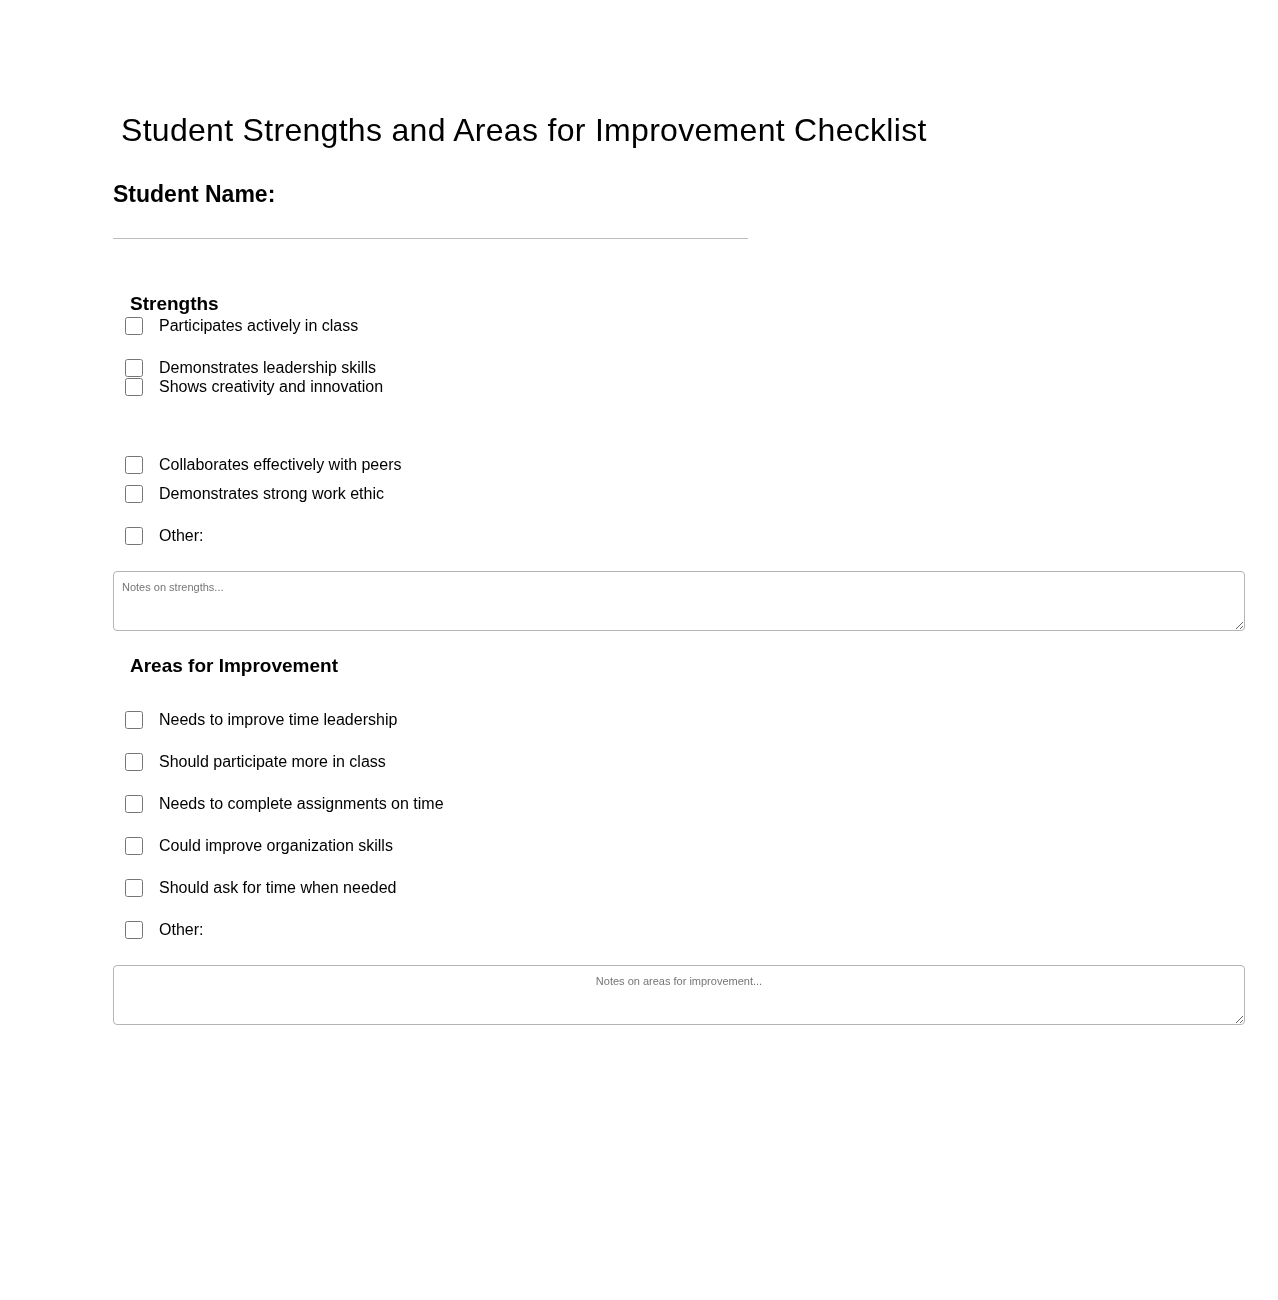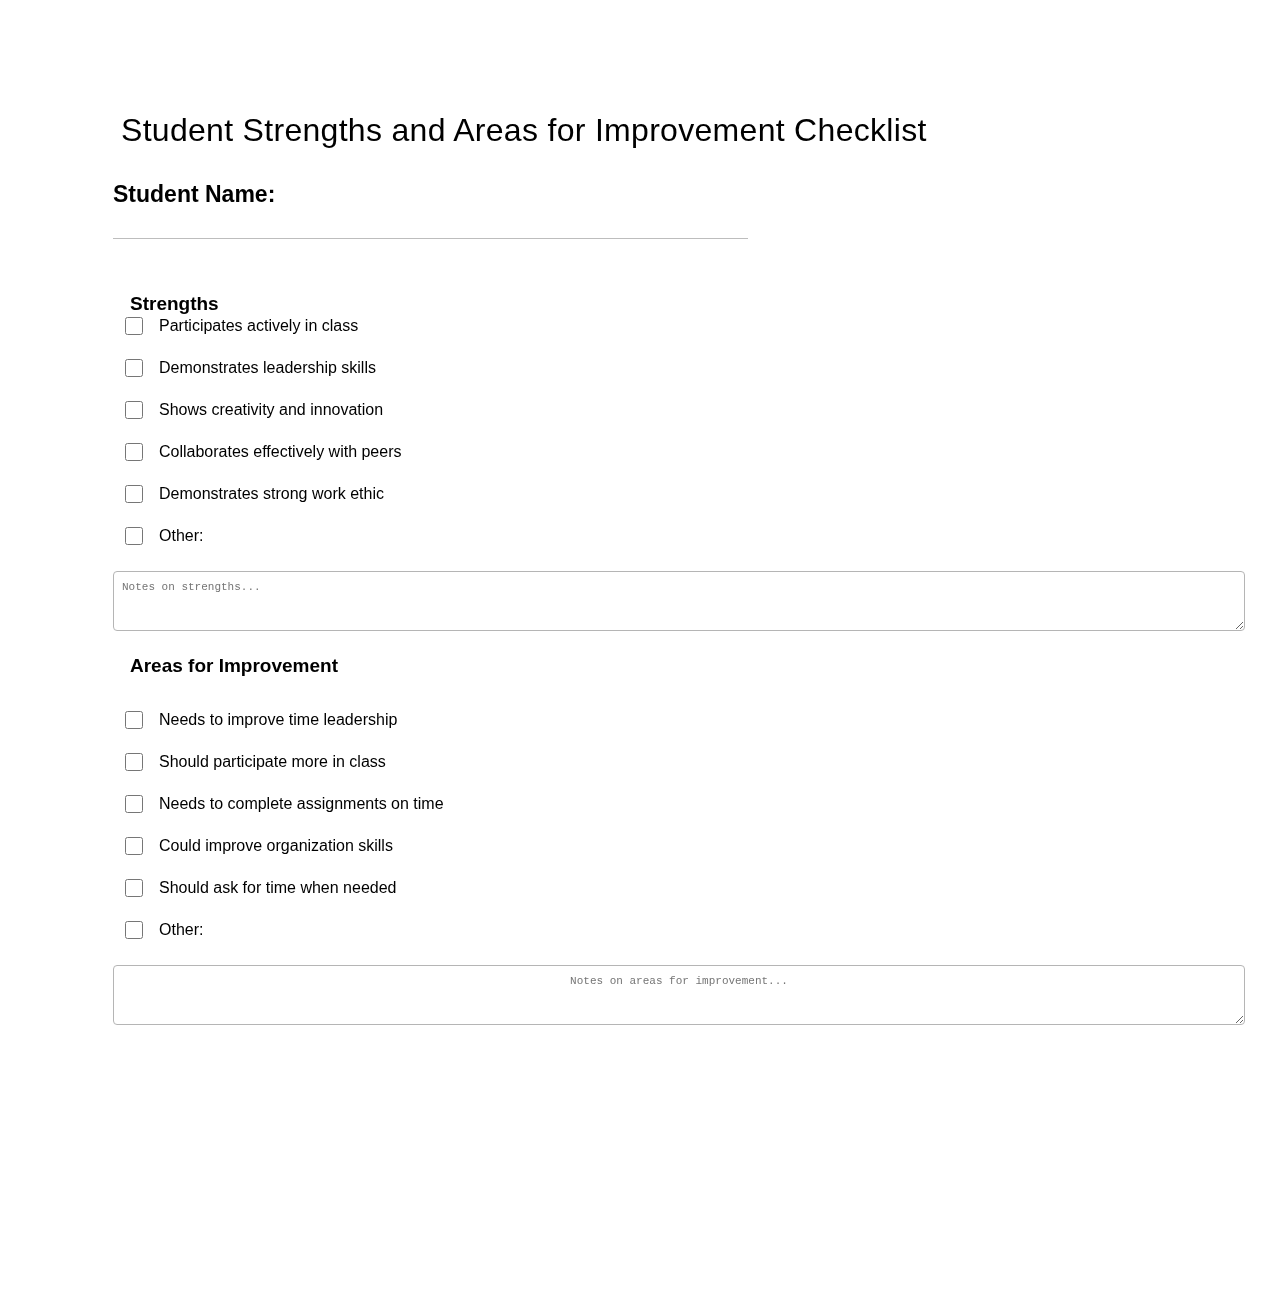--- a/index.html
+++ b/index.html
@@ -5,21 +5,21 @@
   html, body { margin:0; padding:0; background:#fff; }
   body { width:1278px; height:1300px; font-family:"Liberation Sans", sans-serif; color:#000; }
   .container { position:absolute; left:113px; top:0; width:1052px; }
   h1 { position:absolute; top:104px; left:0; margin:8px; font-size:32px; font-weight:normal; letter-spacing:0.3px; white-space:nowrap; }
   .name-label { position:absolute; top:181px; left:0; font-size:23px; font-weight:bold; }
   .name-line { position:absolute; top:236px; left:0; width:631px; height:0; border:none; border-bottom:1px solid #bdbdbd; background:transparent; outline:none; }
   .section-title { position:absolute; left:0; font-size:19px; font-weight:bold; margin:17px; }
   .item { position:absolute; left:4px; height:20px; display:flex; align-items:flex-start;margin-left:8px; }
   .cb { width:18px; height:18px; border:1px solid #767676; border-radius:3px; box-sizing:border-box; background:#fff; margin:0 16px 0 0; }
   .item-label { font-size:16px; }
-  .notes { position:absolute; left:0; width:1132px; height:60px; box-sizing:border-box; border:1px solid #b5b5b5; border-radius:4px; padding:9px 8px; font-family:Liberation Mono, monospace; font-size:11px; resize:vertical; }
+  .notes { position:absolute; left:0; width:1132px; height:60px; box-sizing:border-box; border:1px solid #b5b5b5; border-radius:4px; padding:9px 8px; font-family:Liberation Sans, sans-serif; font-size:11px; resize:vertical; }
   .notes::placeholder { color:#757575; }
 </style>
 </head>
 <body>
 
 <div class="container">
   <h1>Student Strengths and Areas for Improvement Checklist</h1>
 
   <label class="name-label">Student Name:</label>
   <input class="name-line" type="text" value="" style="">
@@ -27,25 +27,25 @@
   <h2 class="section-title" style="top:276px">Strengths</h2>
 
   <div class="item" style="top:317px">
       <input type="checkbox" class="cb" style="">
       <span class="item-label">Participates actively in class</span>
     </div>
   <div class="item" style="top:359px">
       <input type="checkbox" class="cb" style="">
       <span class="item-label">Demonstrates leadership skills</span>
     </div>
-  <div class="item" style="top:401px">
+  <div class="item" style="top:378px">
       <input type="checkbox" class="cb" style="">
       <span class="item-label">Shows creativity and innovation</span>
     </div>
-  <div class="item" style="top:443px">
+  <div class="item" style="top:456px">
       <input type="checkbox" class="cb" style="">
       <span class="item-label">Collaborates effectively with peers</span>
     </div>
   <div class="item" style="top:485px">
       <input type="checkbox" class="cb" style="">
       <span class="item-label">Demonstrates strong work ethic</span>
     </div>
   <div class="item" style="top:527px">
       <input type="checkbox" class="cb" style="">
       <span class="item-label">Other:</span>

